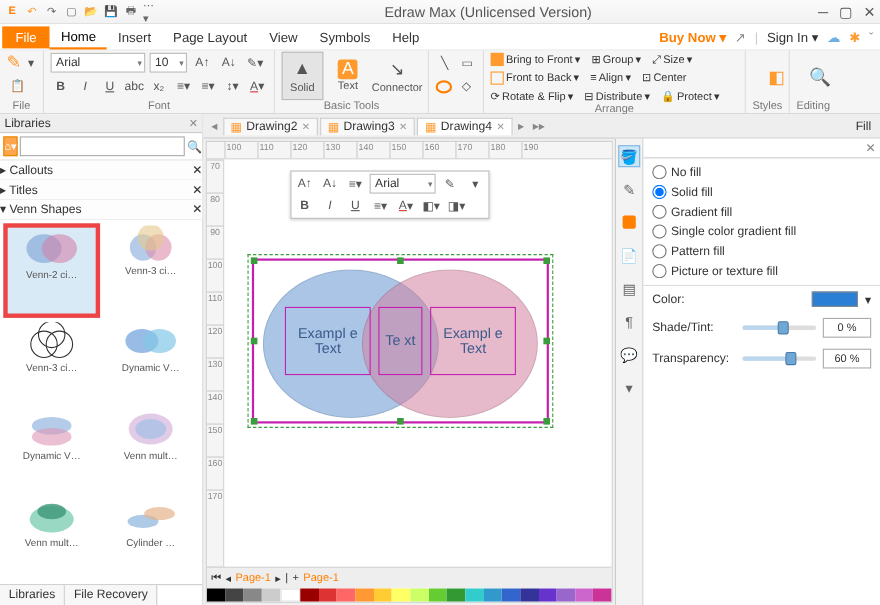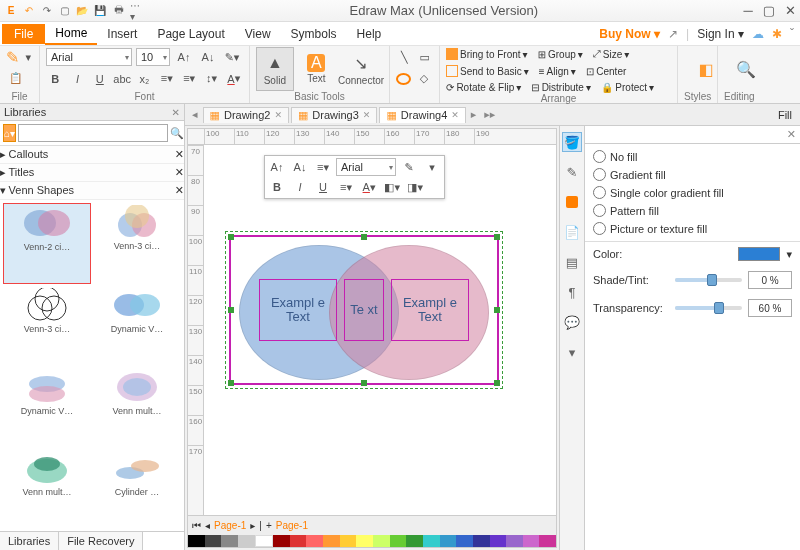--- a/index.html
+++ b/index.html
@@ -32,21 +32,21 @@
 .body { display:flex; height:446px;}
 .leftpanel { width:185px; border-right:1px solid #ccc; display:flex; flex-direction:column; background:#fff;}
 .phead { background:#eee; padding:2px 4px; font-size:11px; display:flex; align-items:center; justify-content:space-between; border-bottom:1px solid #ccc;}
 .phead .x { color:#888; font-size:10px; cursor:pointer;}
 .searchrow { display:flex; gap:2px; padding:3px; border-bottom:1px solid #ddd;}
 .searchrow .home { width:20px; height:18px; background:#ffa64d; border:1px solid #e68a00; display:flex; align-items:center; justify-content:center; color:#fff; font-size:10px;}
 .searchrow input { flex:1; border:1px solid #aaa; height:18px; font-size:11px; padding:0 3px;}
 .catrow { padding:2px 0; font-size:11px; color:#333; display:flex; justify-content:space-between; border-bottom:1px solid #eee; background:#fdfdfd;}
 .shapegrid { flex:1; overflow:hidden; display:grid; grid-template-columns:1fr 1fr; gap:2px; padding:3px;}
 .shapecell { display:flex; flex-direction:column; align-items:center; font-size:9px; color:#555; text-align:center;}
-.shapecell.active { background:#d9eaf7; border:1px solid #ef4444;}
+.shapecell.active { background:#d9eaf7; border:4px solid #ef4444;}
 .shapecell .thumb { width:56px; height:38px; display:flex; align-items:center; justify-content:center;}
 .bottomtabs { display:flex; border-top:1px solid #ccc;}
 .bottomtabs .bt { flex:0 0 auto; padding:3px 8px; font-size:11px; border-right:1px solid #ccc; background:#f7f7f7;}
 .center { flex:1; display:flex; flex-direction:column; background:#f0f0f0; min-width:0;}
 .doctabs { height:22px; background:#eee; display:flex; align-items:center; gap:2px; padding:0 4px; border-bottom:1px solid #ccc;}
 .doctab { background:#f8f8f8; border:1px solid #ccc; padding:1px 6px; font-size:11px; display:flex; align-items:center; gap:4px; border-bottom:none;}
 .doctab.active { background:#fff; }
 .doctab .dtx { font-size:9px; color:#999;}
 .doctabs .navarrow { color:#888; font-size:11px; padding:0 3px;}
 .doctabs .fillhdr { margin-left:auto; font-size:11px; color:#333; padding-right:4px;}
@@ -196,21 +196,21 @@
     <div class="glabel">&nbsp;</div>
   </div>
   <div class="group" style="width:238px">
     <div style="display:flex;flex-direction:column;gap:5px">
       <div class="row" style="gap:10px">
         <span class="arrlink"><span class="ic" style="background:#ff9a2e"></span><span>Bring to Front</span> ▾</span>
         <span class="arrlink">⊞ <span>Group</span> ▾</span>
         <span class="arrlink">⤢ <span>Size</span> ▾</span>
       </div>
       <div class="row" style="gap:10px">
-        <span class="arrlink"><span class="ic" style="border:1px solid #ff9a2e"></span><span>Send to Basic</span> ▾</span>
+        <span class="arrlink"><span class="ic" style="border:1px solid #ff9a2e"></span><span>Front to Back</span> ▾</span>
         <span class="arrlink">≡ <span>Align</span> ▾</span>
         <span class="arrlink">⊡ <span>Center</span></span>
       </div>
       <div class="row" style="gap:10px">
         <span class="arrlink">⟳ <span>Rotate &amp; Flip</span> ▾</span>
         <span class="arrlink">⊟ <span>Distribute</span> ▾</span>
         <span class="arrlink">🔒 <span>Protect</span> ▾</span>
       </div>
     </div>
     <div class="glabel">Arrange</div>
@@ -483,20 +483,24 @@
       <div class="rightpanel">
         <div class="rphead">
             <span>✕</span>
           </div>
         <div class="filllist">
           <label>
               <input type="radio" name="f" style="">
               <span>No fill</span>
             </label>
           <label>
+              <input type="radio" name="f" checked="" style="">
+              <span>Solid fill</span>
+            </label>
+          <label>
               <input type="radio" name="f" style="">
               <span>Gradient fill</span>
             </label>
           <label>
               <input type="radio" name="f" style="">
               <span>Single color gradient fill</span>
             </label>
           <label>
               <input type="radio" name="f" style="">
               <span>Pattern fill</span>

